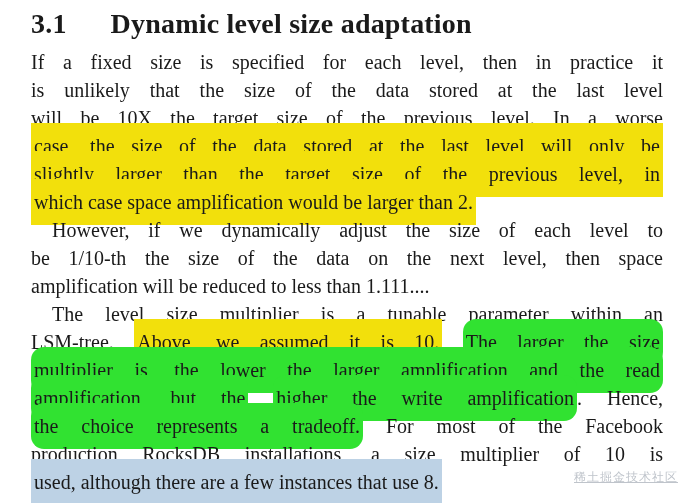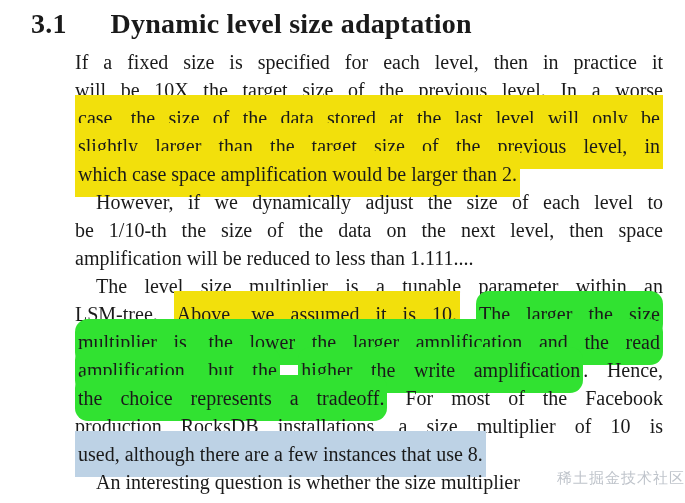--- a/index.html
+++ b/index.html
@@ -36,59 +36,60 @@
   .section-number {
     margin-right: 44px;
   }
   .body-text {
     font-size: 20px;
     line-height: 28px;
   }
   .line {
     height: 28px;
     overflow: visible;
-    margin-left: 44px;
   }
   .line.j {
     text-align: justify;
     text-align-last: justify;
   }
   .line.indent {
     text-indent: 21px;
   }
   .hl {
     padding: 12px 3px;
   }
   .hl-yellow { background: var(--highlight-yellow, #f2e00c); }
   .hl-green  { background: var(--highlight-green,  #31e231); border-radius: 13px; }
   .hl-blue   { background: var(--highlight-blue,   #bdd2e5); }
   .watermark {
     position: absolute;
     top: 469px;
-    right: 0;
+    right: 7px;
     font-family: "DejaVu Sans", "Liberation Sans", sans-serif;
-    font-size: 15px;
+    font-size: 12px;
     letter-spacing: 1px;
     color: var(--watermark, #b4bac2);
     opacity: 0.85;
     pointer-events: none;
     white-space: nowrap;
+    text-decoration: underline;
   }
 </style>
 </head>
 <body>
 
 <div class="page">
   <h2 class="section-title">
     <span class="section-number">3.1</span>
     <span class="section-text">Dynamic level size adaptation</span>
   </h2>
   <div class="body-text" id="body-text">
       <div>
         <div class="line j"><span>If a fixed size is specified for each level, then in practice it</span></div>
+        <div class="line j"><span>is unlikely that the size of the data stored at the last level</span></div>
         <div class="line j"><span>will be 10X the target size of the previous level. In a worse</span></div>
         <div class="line j"><span class="hl hl-yellow">case, the size of the data stored at the last level will only be</span></div>
         <div class="line j"><span class="hl hl-yellow">slightly larger than the target size of the previous level, in</span></div>
         <div class="line"><span class="hl hl-yellow">which case space amplification would be larger than 2.</span></div>
       </div>
       <div>
         <div class="line j indent"><span>However, if we dynamically adjust the size of each level to</span></div>
         <div class="line j"><span>be 1/10-th the size of the data on the next level, then space</span></div>
         <div class="line"><span>amplification will be reduced to less than 1.111....</span></div>
       </div>

